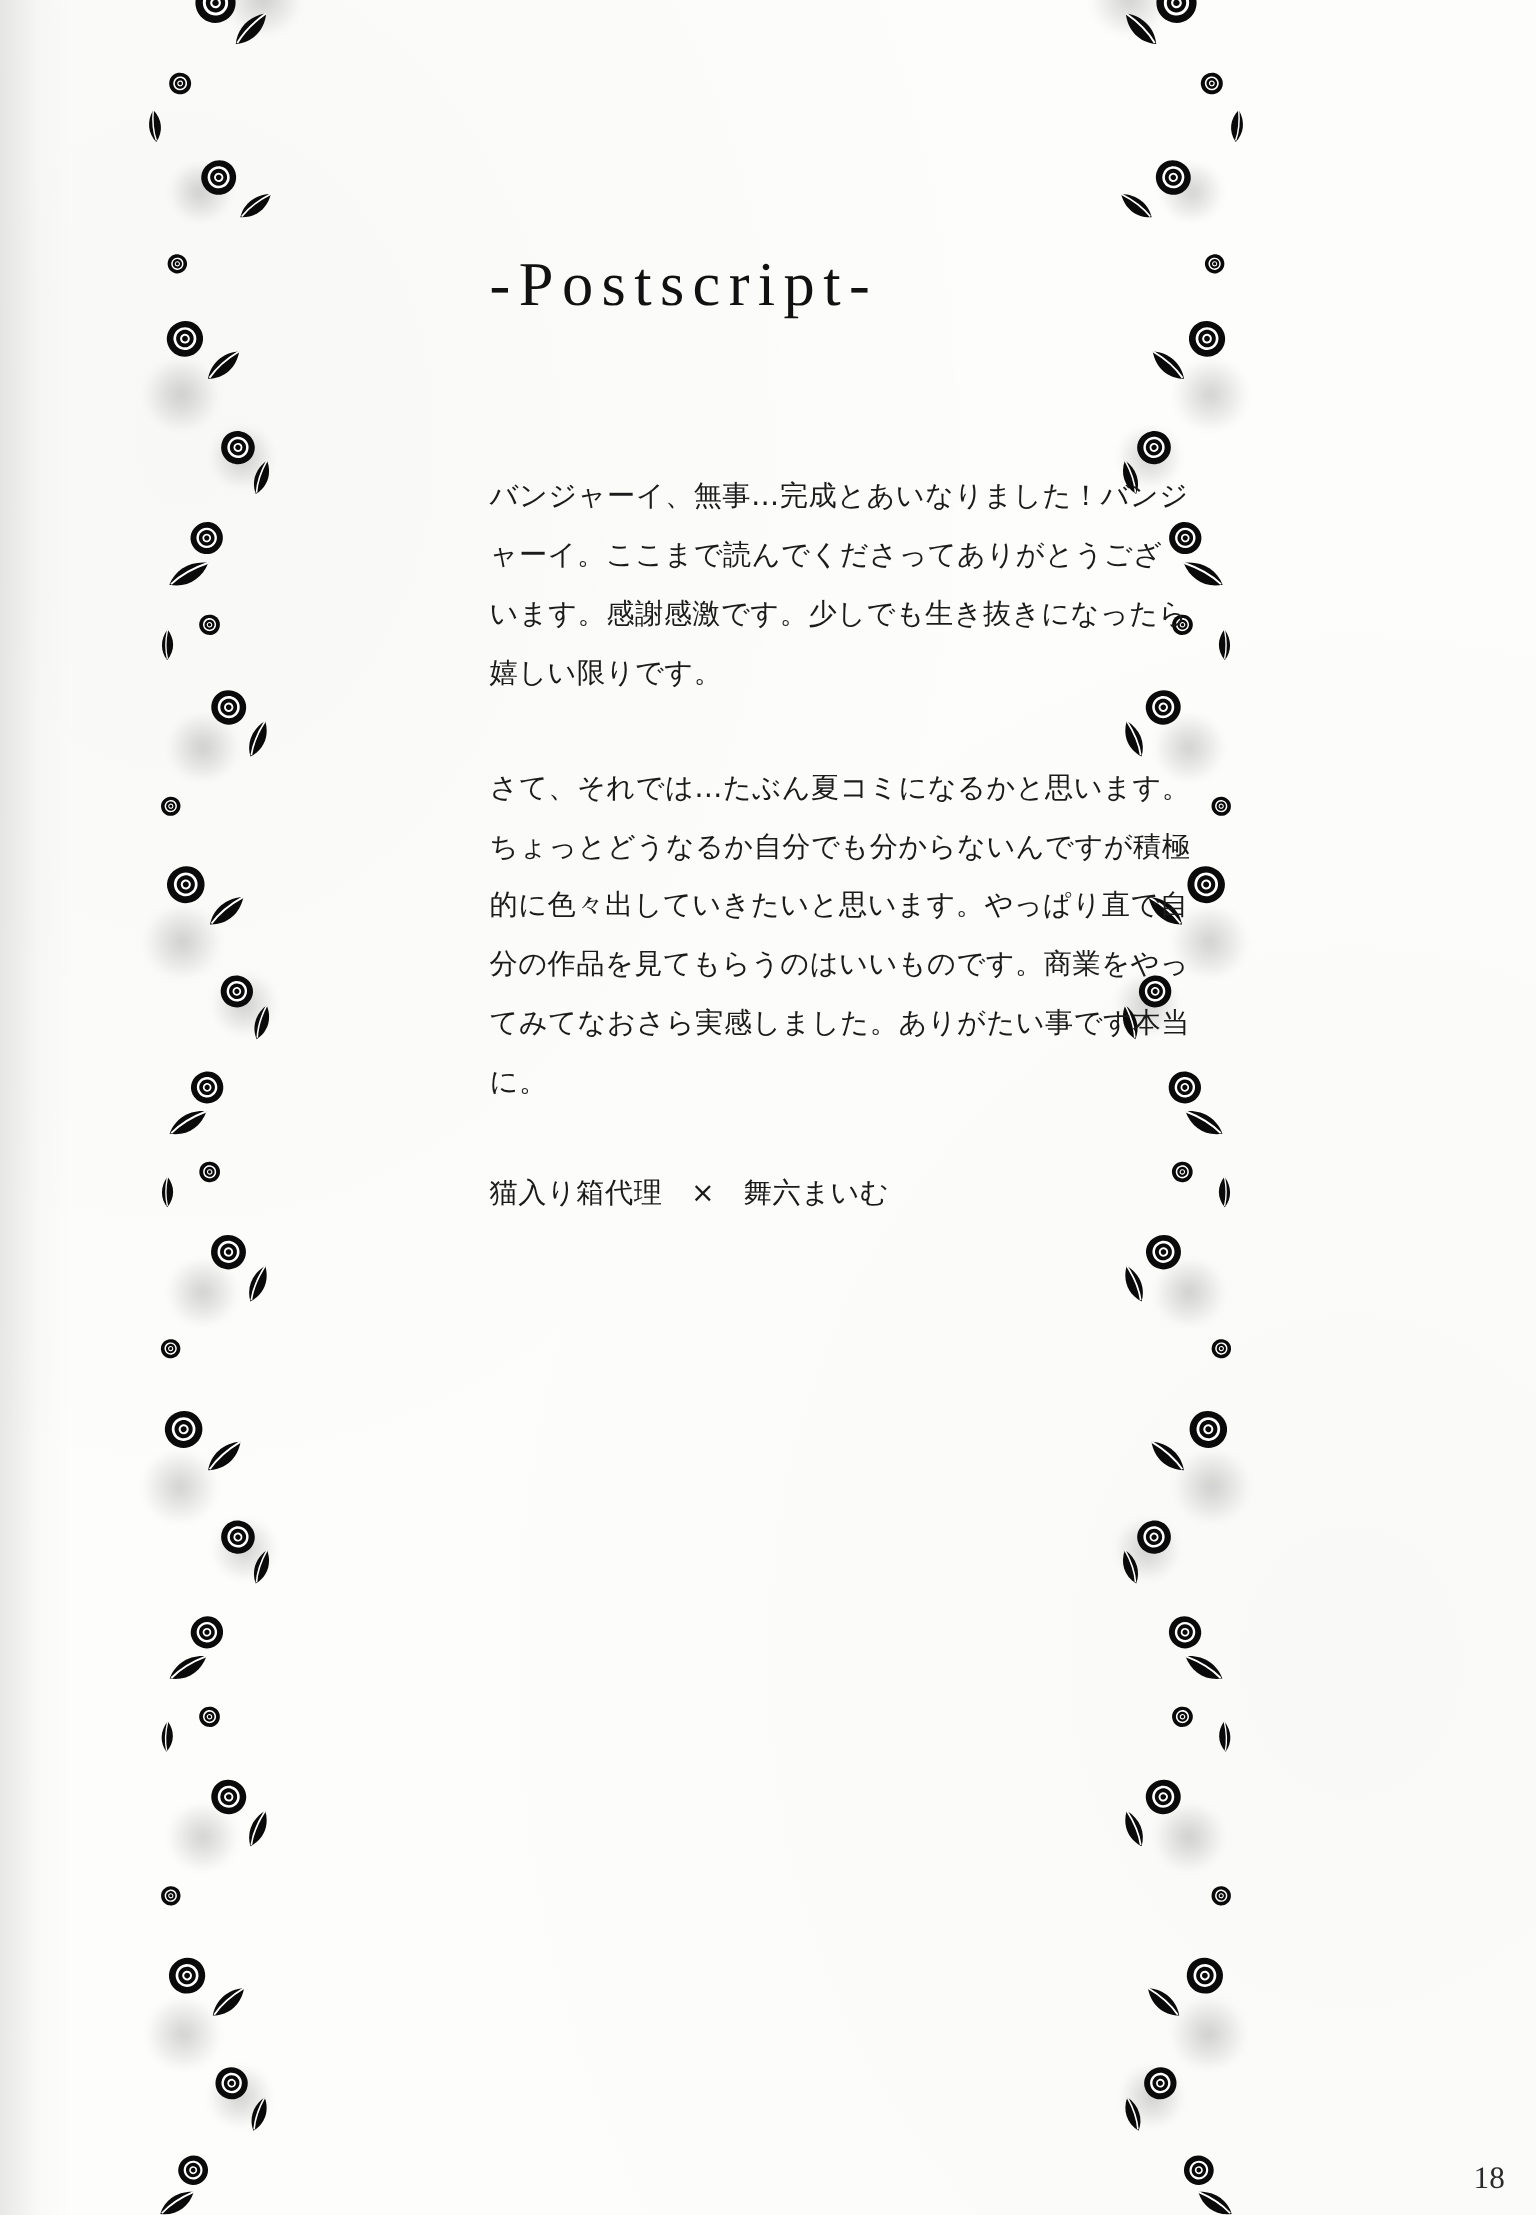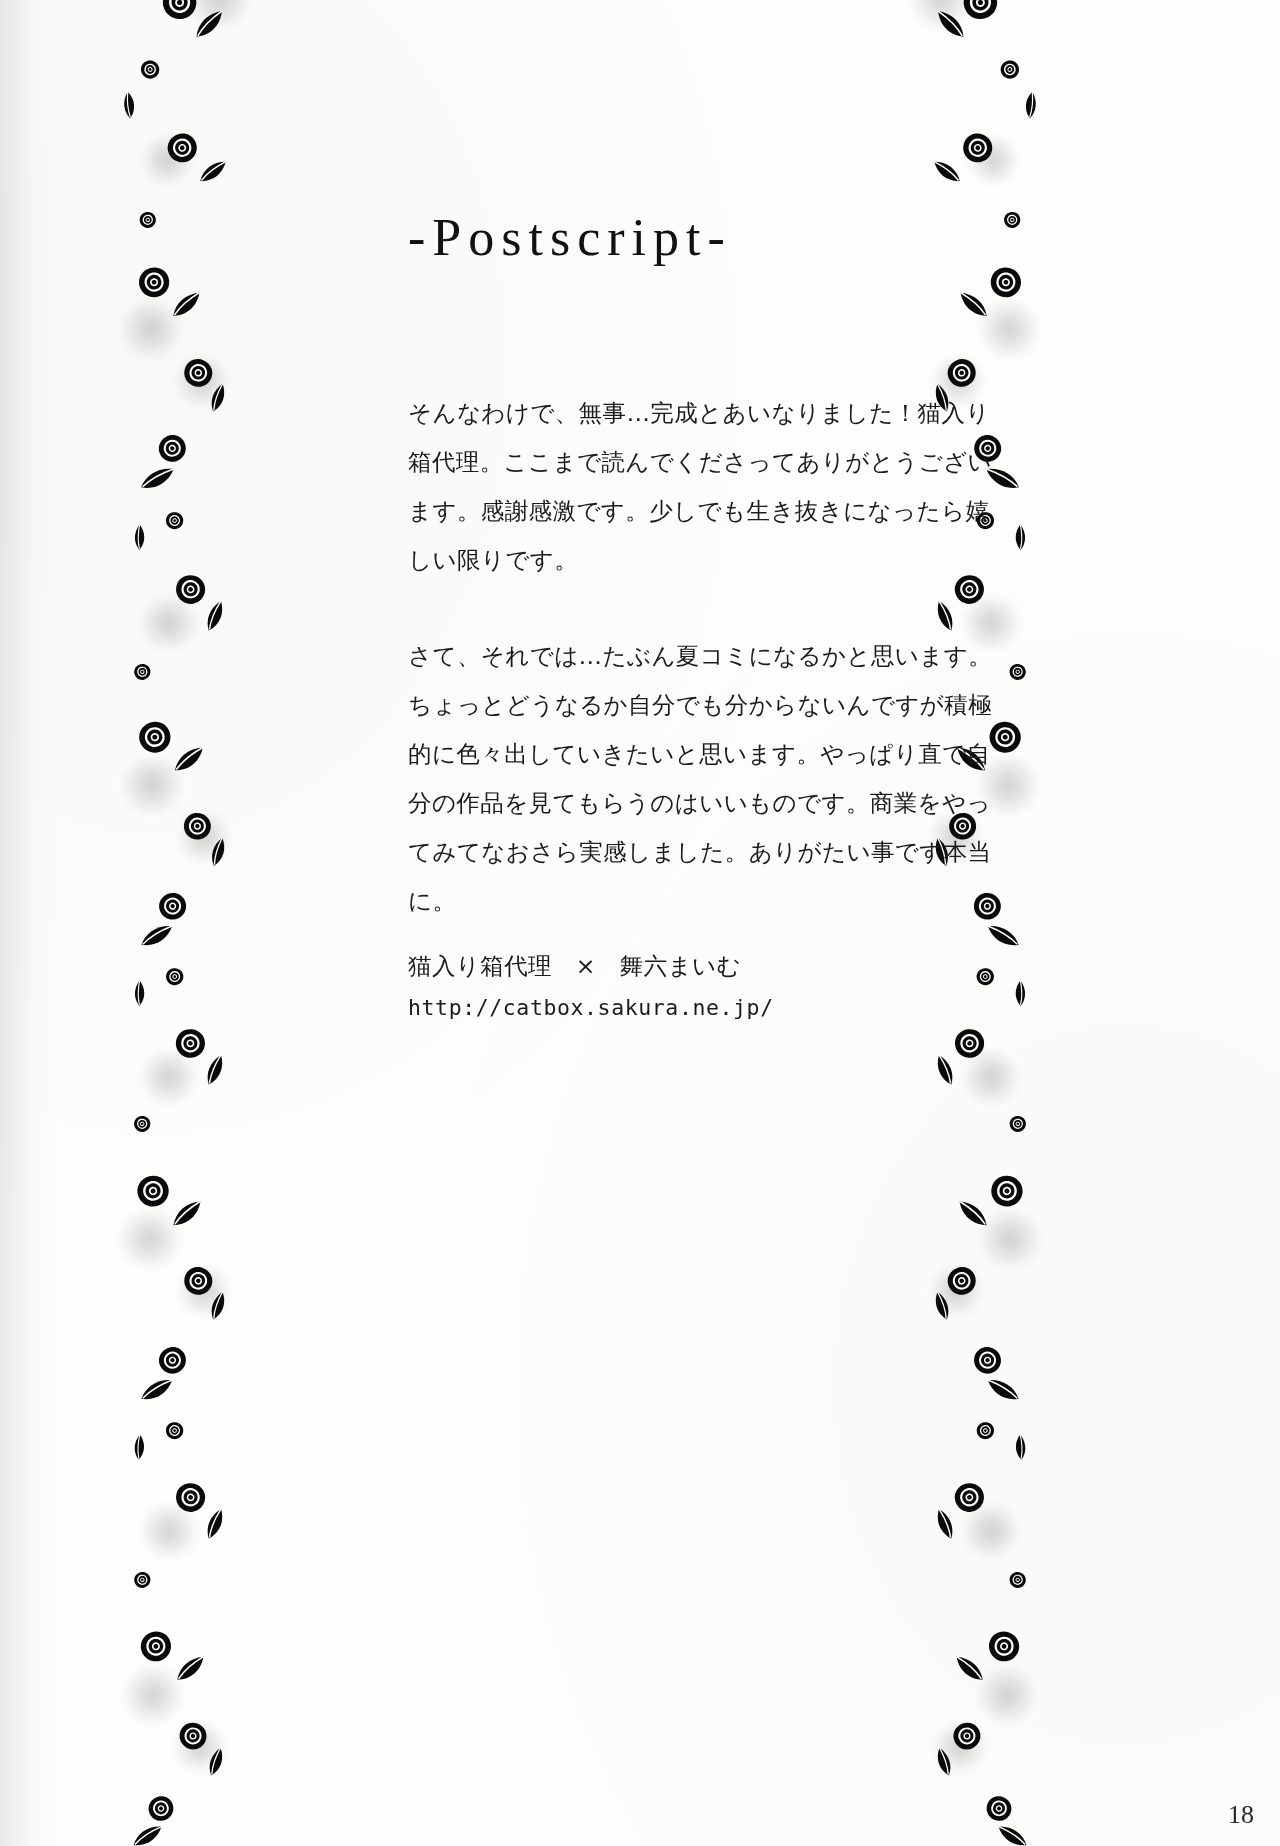--- a/index.html
+++ b/index.html
@@ -95,21 +95,21 @@
     font-size: 23.5px;
     color: #1b1b1b;
     letter-spacing: 1.5px;
     margin-top: 53px;
   }
   .credit {
     font-family: "DejaVu Sans", sans-serif;
     font-size: 23.5px;
     color: #1b1b1b;
     letter-spacing: 0.4px;
-    margin-top: 24px;
+    margin-top: 52px;
   }
   .url {
     font-family: "DejaVu Sans Mono", monospace;
     font-size: 21.5px;
     color: #1b1b1b;
     letter-spacing: 0.6px;
     margin-top: 13px;
   }
 
   .page-number {
@@ -1044,21 +1044,20 @@
     <path d="M50 35c2.6 0 4.3 1.9 4.3 4.2S52.6 43.4 50 43.4s-4.3-1.9-4.3-4.2S47.4 35 50 35z"></path>
   </g>
         </svg>
       </div>
     </div>
 
   <div class="content">
     <h1 class="title">-Postscript-</h1>
 
     <div class="body-block">
-      <p class="para p1">そんなわけで、無事…完成とあいなりました！猫入り箱代理。ここまで読んでくださってありがとうございます。感謝感激です。少しでも生き抜きになったら嬉しい限りです。</p>
+      <p class="para p1">バンジャーイ、無事…完成とあいなりました！バンジャーイ。ここまで読んでくださってありがとうございます。感謝感激です。少しでも生き抜きになったら嬉しい限りです。</p>
       <p class="para p2">さて、それでは…たぶん夏コミになるかと思います。ちょっとどうなるか自分でも分からないんですが積極的に色々出していきたいと思います。やっぱり直で自分の作品を見てもらうのはいいものです。商業をやってみてなおさら実感しました。ありがたい事です本当に。</p>
       <div class="credit">猫入り箱代理　×　舞六まいむ</div>
-      <div class="url">http://catbox.sakura.ne.jp/</div>
     </div>
   </div>
 
   <div class="page-number">18</div>
 </div>
 
 </body></html>

